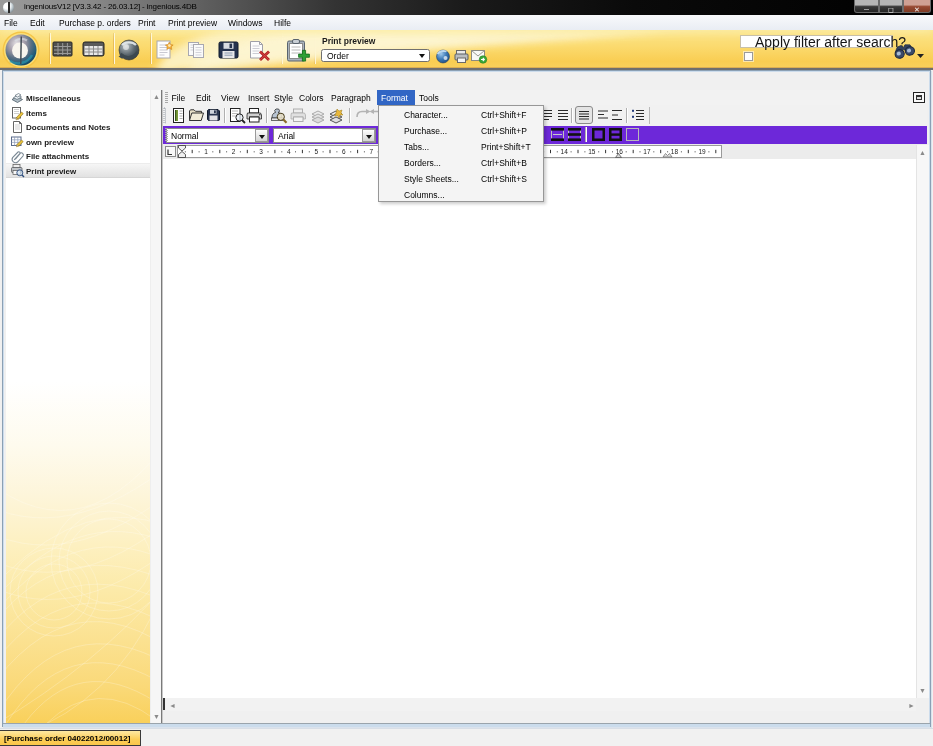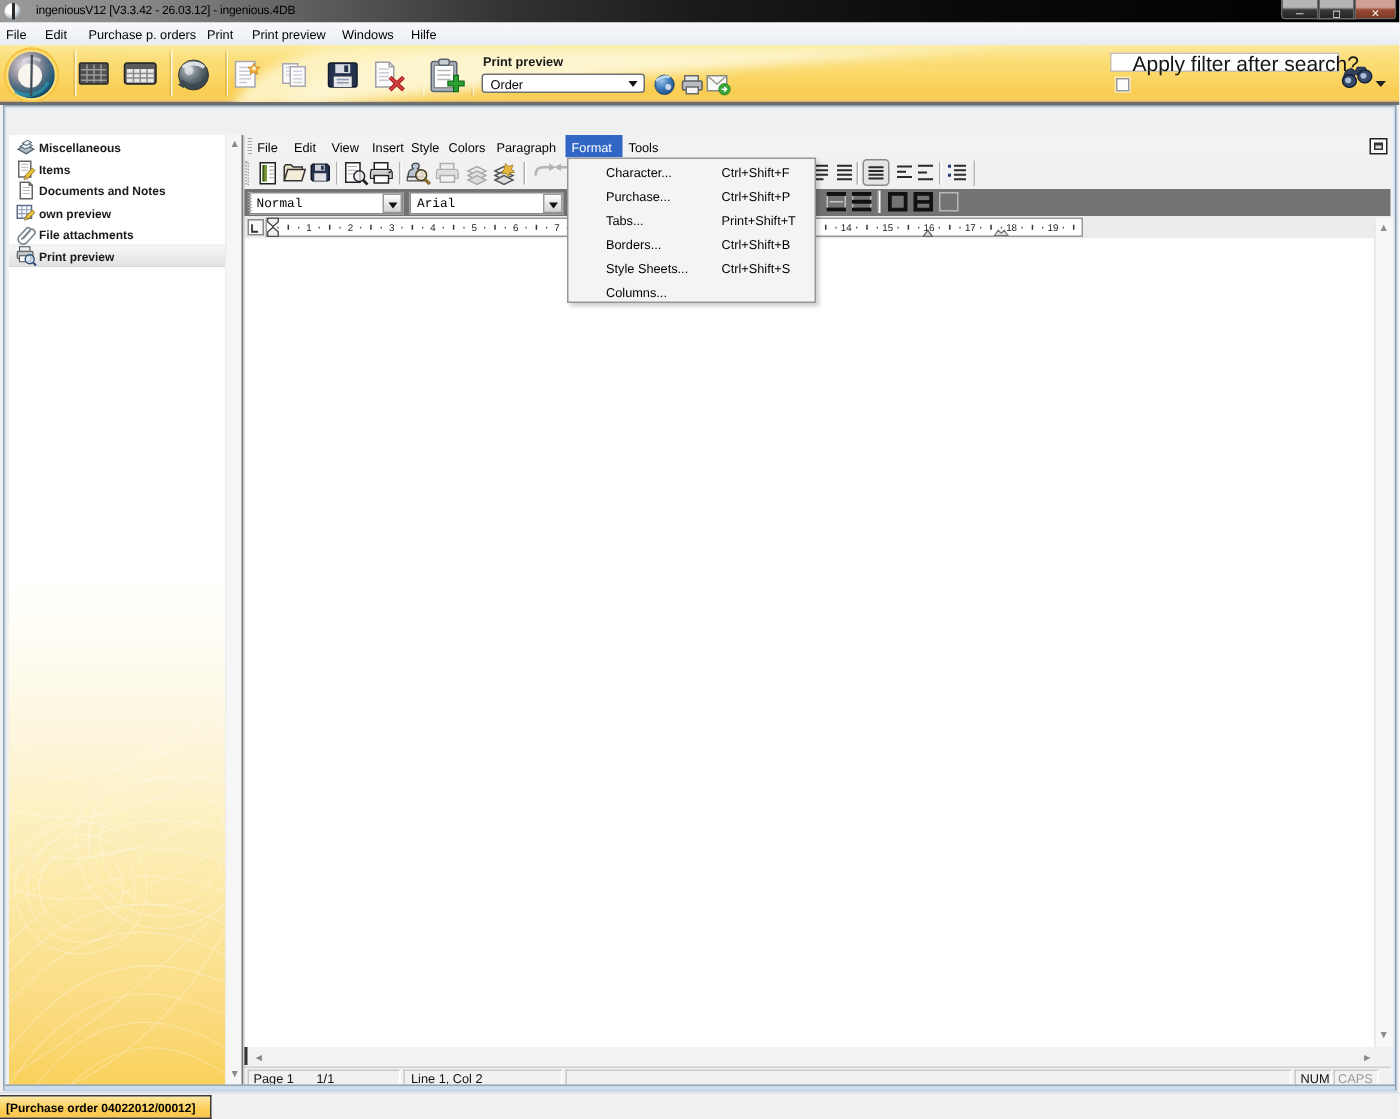--- a/index.html
+++ b/index.html
@@ -55,21 +55,21 @@
 .sbsel { background:linear-gradient(#f6f6f6,#e2e2e2); border-top:1px solid #ececec; border-bottom:1px solid #d6d6d6; }
 #sbscroll { position:absolute; left:144px; top:0; width:11px; height:634px; background:#f6f6f6; border-left:1px solid #eee; }
 .scar { position:absolute; font-size:7px; color:#8a8a8a; width:11px; text-align:center; line-height:10px; }
 #vsep { left:158px; top:19px; width:2px; height:634px; background:#7a7a7a; border-right:1px solid #c8c8c8; }
 
 #edmenu { left:160px; top:19px; width:764px; height:15px; background:#f2f2f2; }
 #edmenu span { position:absolute; top:3px; font-size:8.5px; color:#000; }
 #fmthl { position:absolute; left:214px; top:0px; width:38px; height:15px; background:#3166c5; }
 #fmthl i { font-style:normal; position:absolute; left:4px; top:3px; color:#fff; font-size:8.5px; }
 #edtb1 { left:160px; top:34px; width:764px; height:21px; background:#f1f1f1; }
-#edtb2 { left:160px; top:55px; width:764px; height:18px; background:#737373;font-family:Liberation Mono, monospace; }
+#edtb2 { left:160px; top:55px; width:764px; height:18px; background:#6d28d9; }
 .grip { position:absolute; width:3px; background:repeating-linear-gradient(#a8a8a8 0 1px, transparent 1px 2px); z-index:4; }
 .combo { position:absolute; top:2px; height:15px; background:#fff; border:1px solid #8a8a8a; }
 .combo span { position:absolute; left:4px; top:2px; font-size:8.5px; color:#000; }
 .combo .cbtnn { position:absolute; right:0px; top:0px; width:13px; height:13px; background:linear-gradient(#fdfdfd,#d4d4d4); border:1px solid #9a9a9a; }
 .combo .cbtnn:after { content:""; position:absolute; left:3px; top:5px; border:3px solid transparent; border-top:4px solid #111; }
 #edruler { left:160px; top:73px; width:764px; height:15px; background:#ececec; }
 #rulerband { position:absolute; left:14px; top:1px; width:545px; height:13px; background:#fff; border:1px solid #9a9a9a; }
 #tabbox { position:absolute; left:2px; top:2px; width:11px; height:11px; background:#f8f8f8; border:1px solid #8a8a8a; }
 
 #edpage { left:160px; top:88px; width:753px; height:539px; background:#fff; }
@@ -562,32 +562,20 @@
   <div class="abs" id="edpage"></div>
   <div class="abs" id="vsb">
     <div class="scar" style="top:3px">▲</div>
     <div class="scar" style="top:541px">▼</div>
   </div>
   <div class="abs" id="hsb">
     <div class="scar" style="left:1px;top:3px">◄</div>
     <div class="scar" style="left:740px;top:3px">►</div>
   </div>
   <div class="abs" id="hsplit"></div>
-  <div class="abs" id="cstatus">
-    <div class="pnl" style="left:2px;width:102px"></div>
-    <div class="pnl" style="left:106px;width:106px"></div>
-    <div class="pnl" style="left:214px;width:484px"></div>
-    <div class="pnl" style="left:700px;width:25px"></div>
-    <div class="pnl" style="left:726px;width:30px"></div>
-    <span style="left:6px">Page 1</span>
-    <span style="left:48px">1/1</span>
-    <span style="left:111px">Line 1, Col 2</span>
-    <span style="left:704px">NUM</span>
-    <span style="left:729px;color:#9a9a9a">CAPS</span>
-  </div>
   <div class="abs" id="cbottom"></div>
 </div>
 
 <div class="abs" id="fmtmenu">
   <div class="mi" style="top:4px">Character...</div>
     <div class="ms" style="top:4px">Ctrl+Shift+F</div>
   <div class="mi" style="top:20px">Purchase...</div>
     <div class="ms" style="top:20px">Ctrl+Shift+P</div>
   <div class="mi" style="top:36px">Tabs...</div>
     <div class="ms" style="top:36px">Print+Shift+T</div>

